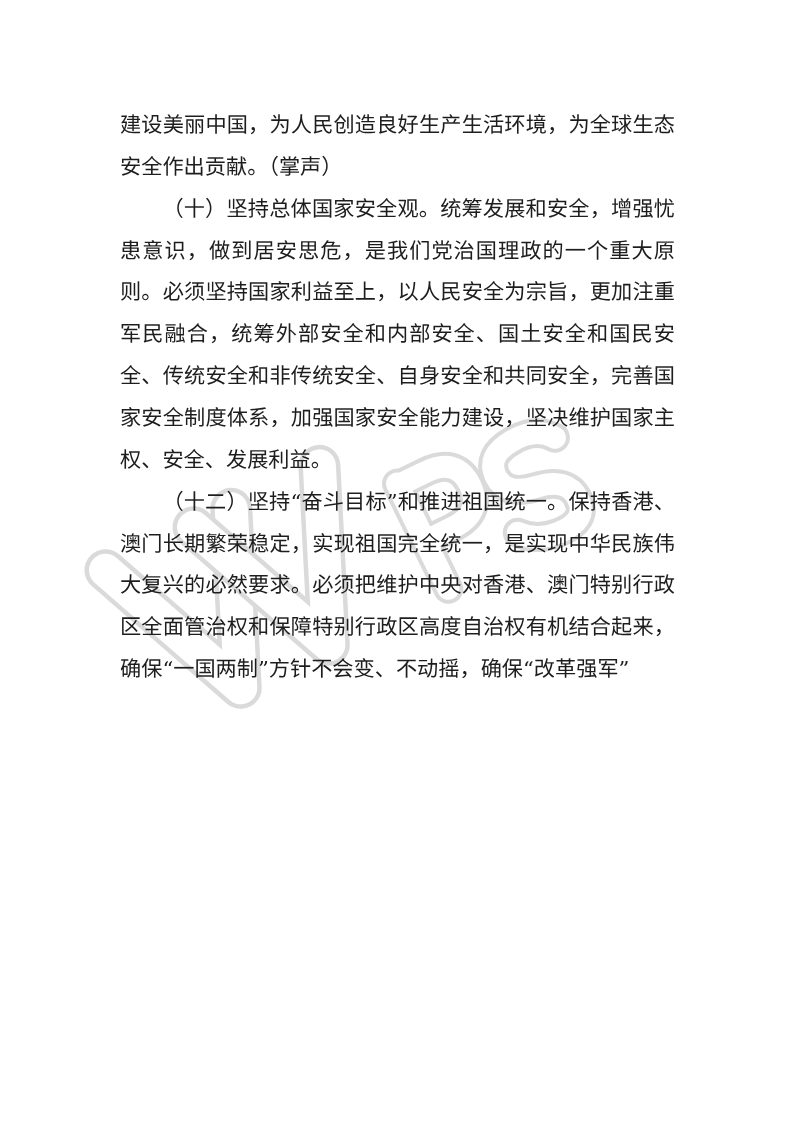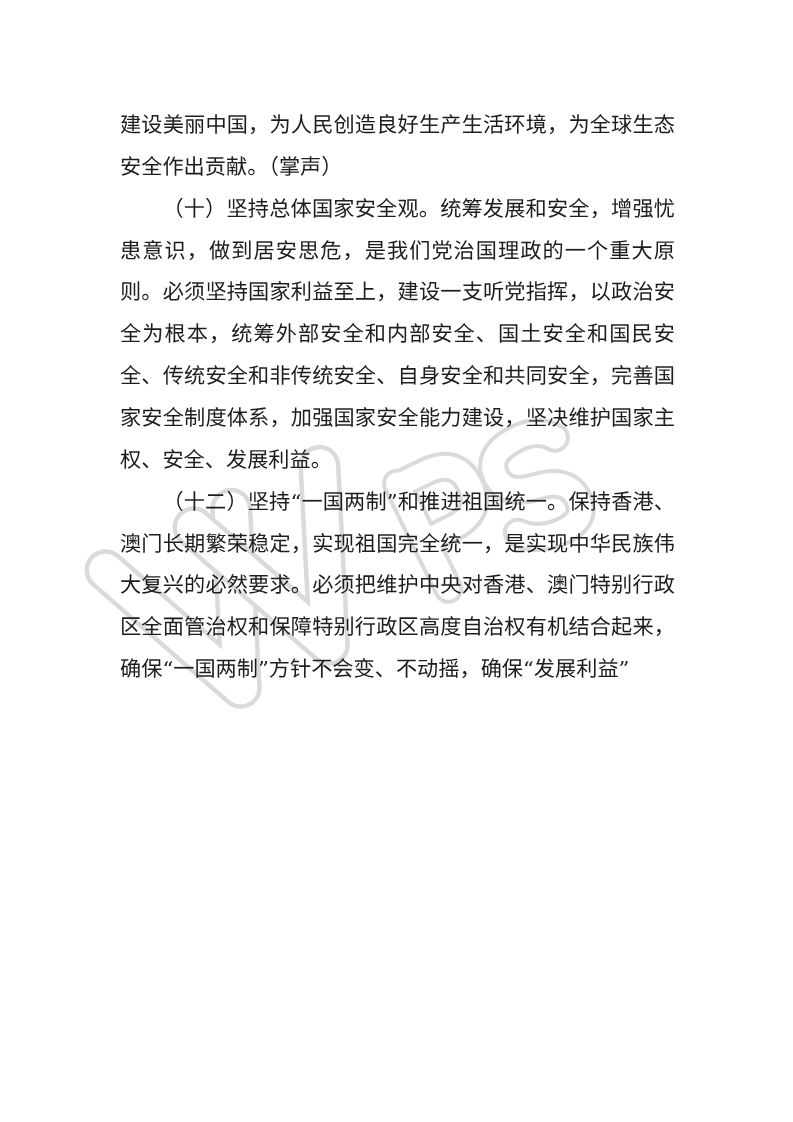--- a/index.html
+++ b/index.html
@@ -60,19 +60,19 @@
 
       <path d="M462,-92 Q450,-110 422,-108 Q392,-106 392,-83 Q392,-61 424,-56 Q456,-51 456,-27 Q456,-3 424,-5 Q400,-7 387,-23" stroke="#dadada" stroke-width="30"></path>
       <path d="M462,-92 Q450,-110 422,-108 Q392,-106 392,-83 Q392,-61 424,-56 Q456,-51 456,-27 Q456,-3 424,-5 Q400,-7 387,-23" stroke="#ffffff" stroke-width="22"></path>
     </g>
   </svg>
 
   <div class="content">
 
     <p class="para no-indent"><span class="lead"></span><span class="body-text">建设美丽中国，为人民创造良好生产生活环境，为全球生态安全作出贡献。（掌声）</span></p>
 
-    <p class="para"><span class="lead">（十）坚持总体国家安全观。</span><span class="body-text">统筹发展和安全，增强忧患意识，做到居安思危，是我们党治国理政的一个重大原则。必须坚持国家利益至上，建设一支听党指挥，以政治安全为根本，统筹外部安全和内部安全、国土安全和国民安全、传统安全和非传统安全、自身安全和共同安全，完善国家安全制度体系，加强国家安全能力建设，坚决维护国家主权、安全、发展利益。</span></p>
+    <p class="para"><span class="lead">（十）坚持总体国家安全观。</span><span class="body-text">统筹发展和安全，增强忧患意识，做到居安思危，是我们党治国理政的一个重大原则。必须坚持国家利益至上，以人民安全为宗旨，更加注重军民融合，统筹外部安全和内部安全、国土安全和国民安全、传统安全和非传统安全、自身安全和共同安全，完善国家安全制度体系，加强国家安全能力建设，坚决维护国家主权、安全、发展利益。</span></p>
 
 
-    <p class="para"><span class="lead">（十二）坚持“一国两制”和推进祖国统一。</span><span class="body-text">保持香港、澳门长期繁荣稳定，实现祖国完全统一，是实现中华民族伟大复兴的必然要求。必须把维护中央对香港、澳门特别行政区全面管治权和保障特别行政区高度自治权有机结合起来，确保“一国两制”方针不会变、不动摇，确保“发展利益”</span></p>
+    <p class="para"><span class="lead">（十二）坚持“奋斗目标”和推进祖国统一。</span><span class="body-text">保持香港、澳门长期繁荣稳定，实现祖国完全统一，是实现中华民族伟大复兴的必然要求。必须把维护中央对香港、澳门特别行政区全面管治权和保障特别行政区高度自治权有机结合起来，确保“一国两制”方针不会变、不动摇，确保“改革强军”</span></p>
 
   </div>
 </div>
 
 </body></html>

